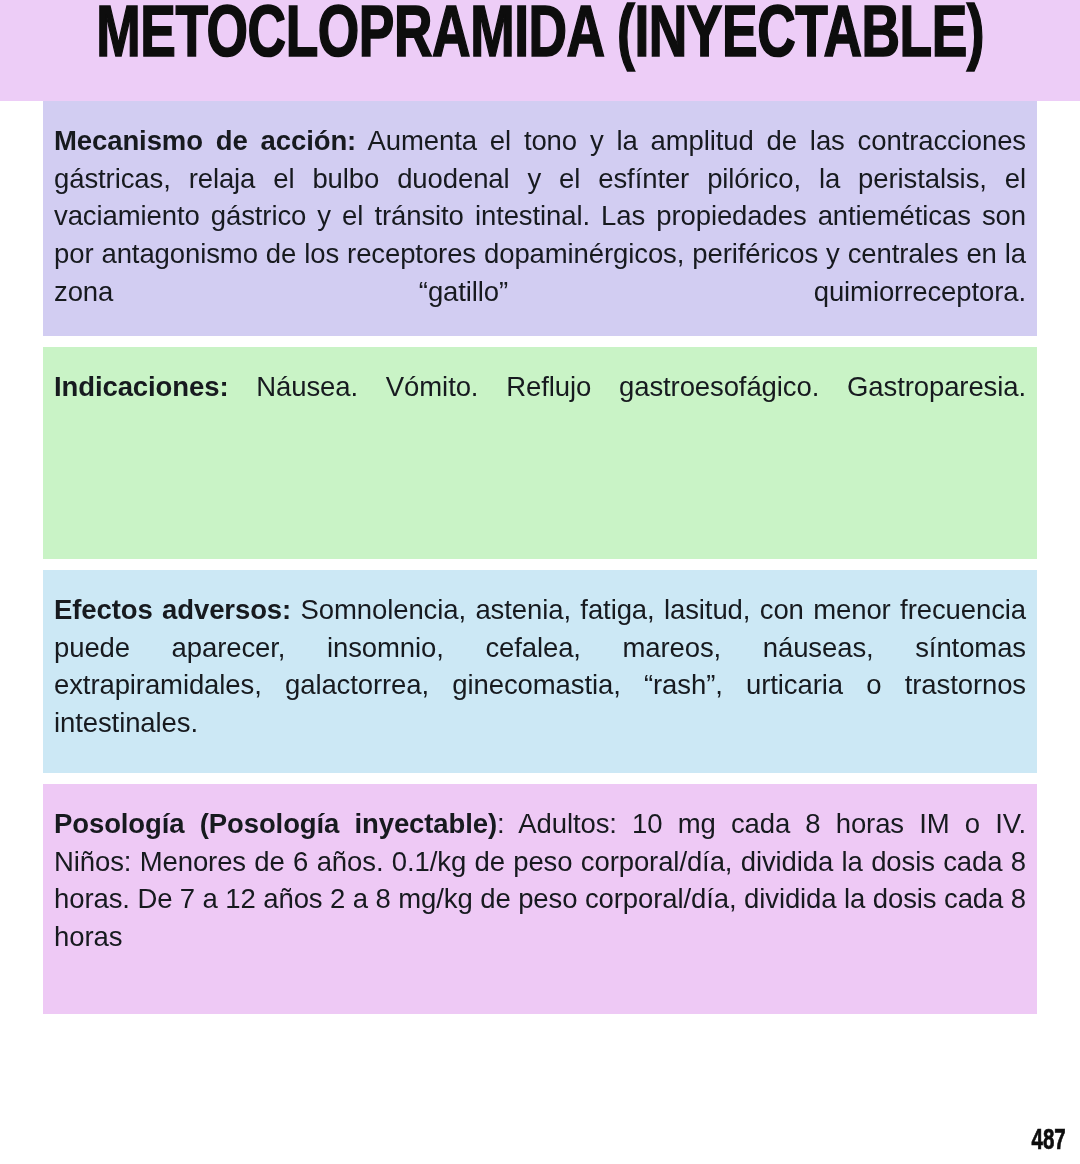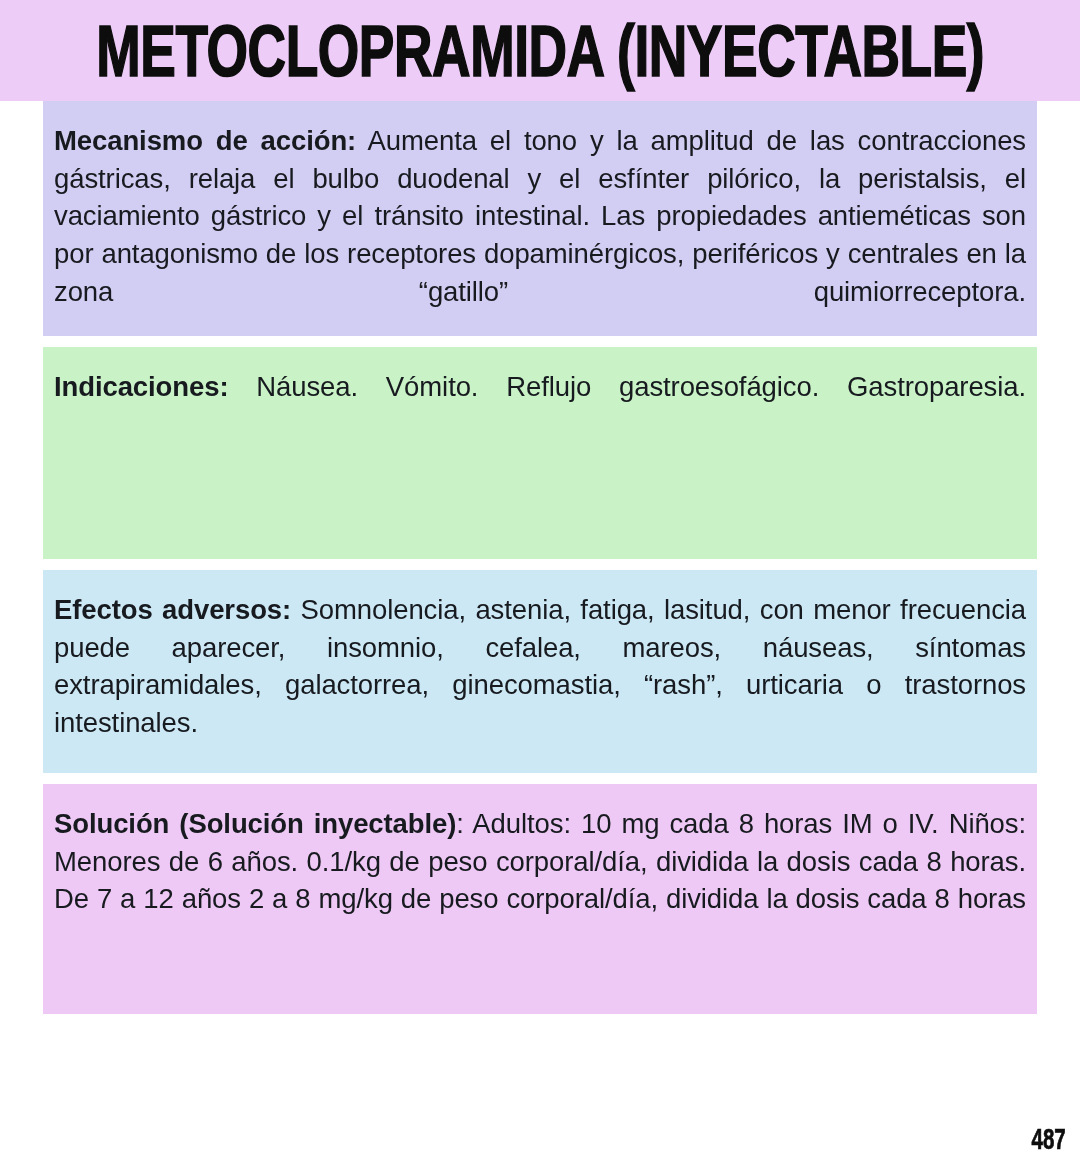--- a/index.html
+++ b/index.html
@@ -14,21 +14,21 @@
     overflow: hidden;
     position: relative;
   }
 
   
   .header-band {
     width: 1080px;
     height: 101px;
     background: #edcdf7;
     display: flex;
-    align-items: center;
+    align-items: flex-start;
     justify-content: center;
     box-sizing: border-box;
   }
   .drug-title {
     font-family: "Liberation Sans", sans-serif;
     font-weight: bold;
     font-size: 62px;
     line-height: 1;
     color: #0d0d0d;
     letter-spacing: -0.5px;
@@ -112,18 +112,18 @@
   <div class="section sec-indicaciones" style="background: rgb(201, 243, 198);">
     <p class="just"><span class="lbl">Indicaciones:</span><span>        Náusea. Vómito. Reflujo gastroesofágico. Gastroparesia.</span></p>
   </div>
 
 
   <div class="section sec-efectos" style="background: rgb(204, 232, 245);">
     <p class="just"><span class="lbl">Efectos adversos:</span><span> Somnolencia, astenia, fatiga, lasitud, con menor frecuencia puede aparecer, insomnio, cefalea, mareos, náuseas, síntomas extrapiramidales, galactorrea, ginecomastia, “rash”, urticaria o trastornos intestinales.</span></p>
   </div>
 
   <div class="section sec-posologia" style="background: rgb(238, 201, 245);">
-    <p class="just"><span class="lbl">Solución (Solución inyectable)</span><span>: Adultos: 10 mg cada 8 horas IM o IV. Niños: Menores de 6 años. 0.1/kg de peso corporal/día, dividida la dosis cada 8 horas. De 7 a 12 años 2 a 8 mg/kg de peso corporal/día, dividida la dosis cada 8 horas</span></p>
+    <p class="just"><span class="lbl">Posología (Posología inyectable)</span><span>: Adultos: 10 mg cada 8 horas IM o IV. Niños: Menores de 6 años. 0.1/kg de peso corporal/día, dividida la dosis cada 8 horas. De 7 a 12 años 2 a 8 mg/kg de peso corporal/día, dividida la dosis cada 8 horas</span></p>
   </div>
 
 </div>
 
 <div class="page-number">487</div>
 
 </body></html>

